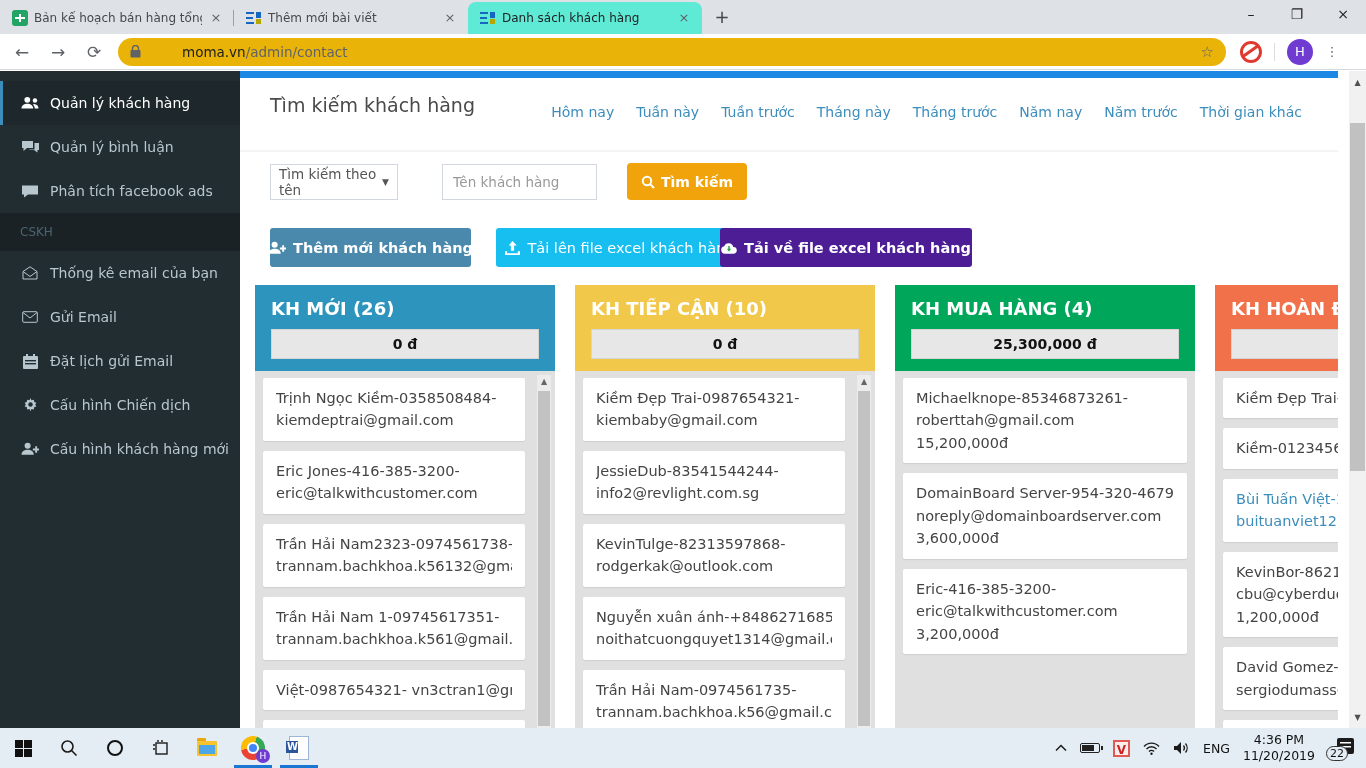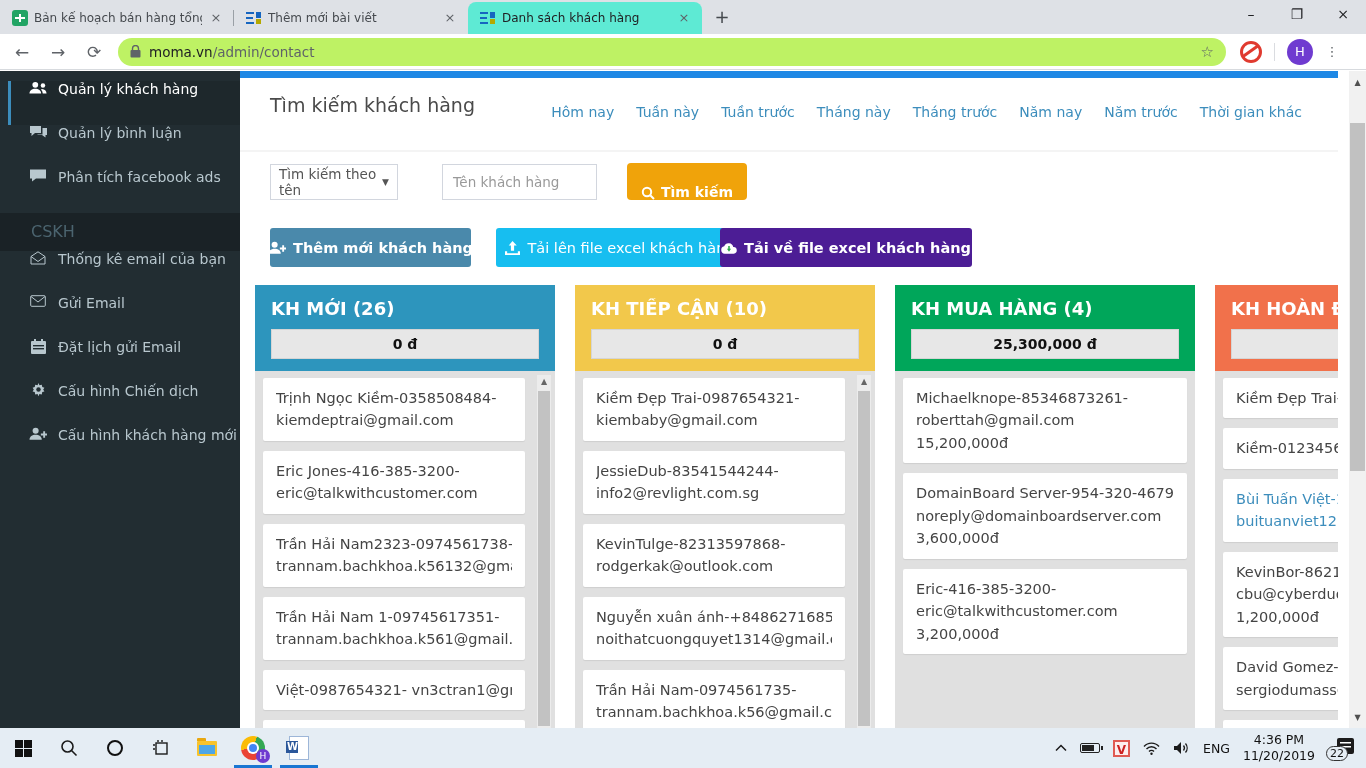--- a/index.html
+++ b/index.html
@@ -23,50 +23,50 @@
                 linear-gradient(#1665c0,#1665c0) 0 10px/8px 2px no-repeat;}
   .fav-moma:after{content:"";position:absolute;left:10px;top:2px;width:5px;height:12px;
      background:linear-gradient(#1665c0,#1665c0) 0 0/5px 6px no-repeat,
                 linear-gradient(#b4a800,#b4a800) 0 7px/5px 5px no-repeat;}
   .newtab{width:28px;height:28px;margin:0 0 2px 6px;font-size:18px;color:#45494e;text-align:center;line-height:26px;}
   .wincontrols{position:absolute;right:0;top:0;height:34px;display:flex;z-index:5;}
   .wincontrols div{width:46px;height:30px;text-align:center;line-height:28px;font-size:14px;color:#202124;}
 
   .toolbar{position:absolute;left:0;top:34px;width:1366px;height:36px;background:#fff;border-bottom:1px solid #d7dade;display:flex;align-items:center;}
   .navbtn{width:28px;height:28px;margin-left:8px;text-align:center;line-height:28px;font-size:17px;color:#5f6368;}
-  .omnibox{margin-left:10px;width:1108px;height:28px;background:#bef264;border-radius:14px;display:flex;align-items:center;padding:0 12px;}
+  .omnibox{margin-left:10px;width:1108px;height:28px;background:#eab308;border-radius:14px;display:flex;align-items:center;padding:0 12px;gap:33px;}
   .omnibox .url{font-size:13.5px;margin-left:8px;flex:1;}
   .url .domain{color:#202124;} .url .path{color:#5f6368;}
   .star{color:#5f6368;font-size:15px;}
   .ext-icon{width:22px;height:22px;margin-left:14px;border-radius:50%;border:3px solid #e03a2f;position:relative;background:#fff;}
   .ext-icon:before{content:"";position:absolute;left:-2px;top:6px;width:18px;height:3px;background:#e03a2f;transform:rotate(-35deg);}
   .tb-sep{width:1px;height:18px;background:#dadce0;margin-left:12px;}
   .avatar{width:26px;height:26px;border-radius:50%;background:#6f3bd0;color:#fff;font-size:13px;text-align:center;line-height:26px;margin-left:12px;}
   .menu-dots{margin-left:12px;margin-right:10px;color:#5f6368;font-size:13px;letter-spacing:0;line-height:5px;width:14px;text-align:center;}
 
   
   .app{position:absolute;left:0;top:71px;width:1366px;height:657px;background:#fff;}
   .sidebar{position:absolute;left:0;top:0;width:240px;height:657px;background:#222d32;padding-top:10px;}
-  .side-item{height:44px;display:flex;align-items:flex-start;padding-left:20px;color:#b8c7ce;font-size:14px;cursor:pointer;margin-left:8px;}
+  .side-item{height:44px;display:flex;align-items:center;padding-left:20px;color:#b8c7ce;font-size:14px;cursor:pointer;}
   .side-item .ic{width:20px;margin-right:10px;display:flex;justify-content:center;color:#b8c7ce;}
   .side-item.active{background:#1e282c;color:#fff;border-left:3px solid #3c8dbc;padding-left:17px;}
   .side-item.active .ic{color:#fff;}
-  .side-header{height:38px;line-height:38px;background:#1a2226;color:#4b646f;font-size:16px;padding-left:31px;}
+  .side-header{height:38px;line-height:38px;background:#1a2226;color:#4b646f;font-size:12px;padding-left:20px;}
 
   .content{position:absolute;left:240px;top:0;width:1126px;height:657px;background:#fff;overflow:hidden;}
   .bluebar{position:absolute;left:0;top:0;width:1098px;height:7px;background:#1e88e5;}
   .panel-head{position:absolute;left:0;top:7px;width:1098px;height:72px;}
   .panel-title{position:absolute;left:30px;top:16px;font-size:19px;color:#4a4a4a;}
   .date-links{position:absolute;right:36px;top:26px;display:flex;gap:22px;font-size:14px;color:#3c8dbc;white-space:nowrap;margin-left:12px;}
   .panel-div{position:absolute;left:0;top:79px;width:1098px;height:2px;background:#f4f4f4;}
   .search-row{position:absolute;left:30px;top:92px;display:flex;align-items:center;}
   .sel{width:128px;height:36px;border:1px solid #d2d6de;background:#fff;font-size:13.5px;color:#555;display:flex;align-items:center;padding:0 8px;justify-content:space-between;}
   .sel .car{font-size:9px;color:#555;}
   .inp{width:155px;height:36px;border:1px solid #d2d6de;background:#fff;font-size:13.5px;color:#999;display:flex;align-items:center;padding:0 10px;margin-left:44px;}
-  .btn-search{height:37px;margin-left:30px;background:#f0a30a;border-radius:4px;color:#fff;font-weight:bold;font-size:14px;display:flex;align-items:flex-end;padding:0 14px;gap:6px;}
+  .btn-search{height:37px;margin-left:30px;background:#f0a30a;border-radius:4px;color:#fff;font-weight:bold;font-size:14px;display:flex;align-items:center;padding:0 14px;gap:6px;}
   .actions-row{position:absolute;left:30px;top:157px;display:flex;align-items:center;}
   .abtn{height:39px;border-radius:3px;color:#fff;font-size:14.5px;display:flex;align-items:center;justify-content:center;gap:7px;padding:0 16px;white-space:nowrap;overflow:hidden;}
   .abtn .ic{display:flex;}
   .abtn.b1{width:201px;font-weight:bold;}
   .abtn.b2{width:248px;margin-left:25px;}
   .abtn.b3{width:252px;margin-left:-24px;font-weight:bold;z-index:2;}
 
   .kanban{position:absolute;left:0;top:214px;width:1098px;height:443px;overflow:hidden;display:flex;gap:20px;padding-left:15px;}
   .kcol{width:300px;flex:0 0 300px;display:flex;flex-direction:column;}
   .kcol-head{padding:13px 16px 12px 16px;}

